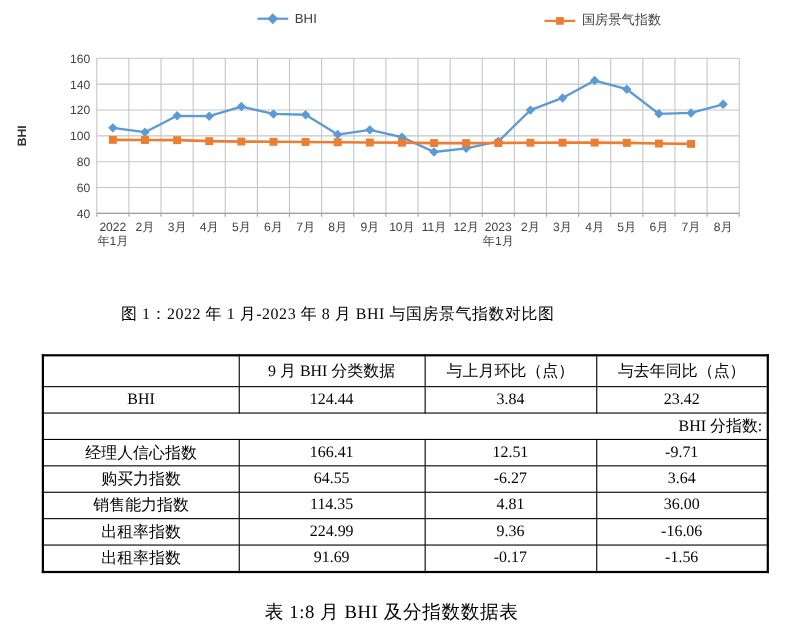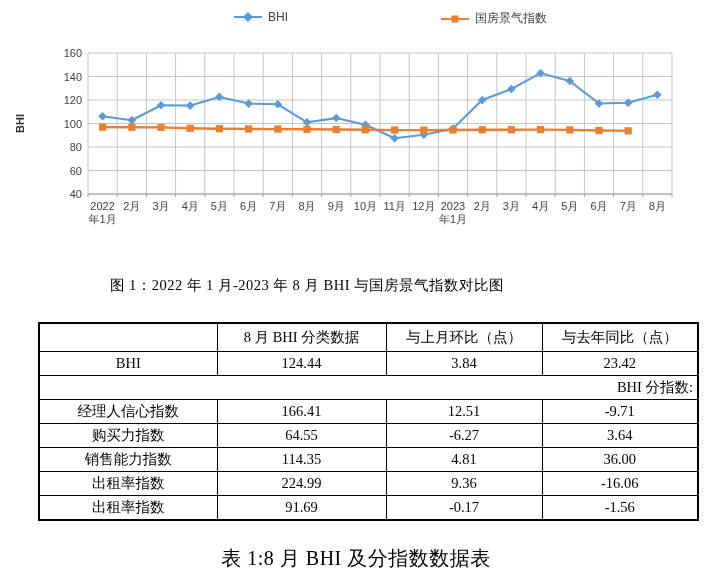--- a/index.html
+++ b/index.html
@@ -19,21 +19,21 @@
   .legend-marker.square{transform:translate(-50%,-50%);}
   
   #chart-svg{position:absolute;top:38px;left:0;}
   
   .fig-caption{
     position:absolute;top:276px;left:0;width:614px;text-align:center;
     font-size:14.5px;letter-spacing:0.5px;
   }
   .tbl-caption{
     position:absolute;top:545px;left:0;width:712px;text-align:center;
-    font-size:20px;letter-spacing:0.5px;
+    font-size:17px;letter-spacing:0.5px;
   }
   
   #data-table{
     position:absolute;top:322px;left:38px;width:659px;
     border-collapse:collapse;table-layout:fixed;
     font-size:14.5px;text-align:center;border:2px solid #000;
   }
   #data-table col.c0{width:178px;}
   #data-table col.c1{width:169px;}
   #data-table col.c2{width:156px;}
@@ -48,21 +48,21 @@
 </head>
 <body>
 
 <div id="legend">
     <div class="legend-item" style="left: 234px;">
       <span class="legend-line" style="background: rgb(91, 155, 213);">
         <span class="legend-marker diamond" style="background: rgb(91, 155, 213);"></span>
       </span>
       <span>BHI</span>
     </div>
-    <div class="legend-item" style="left: 441px;">
+    <div class="legend-item" style="left: 495px;">
       <span class="legend-line" style="background: rgb(237, 125, 49);">
         <span class="legend-marker square" style="background: rgb(237, 125, 49);"></span>
       </span>
       <span>国房景气指数</span>
     </div>
   </div>
 
 <svg id="chart-svg" width="728" height="205" viewBox="0 0 728 205">
     <g stroke="#C5C5C5" stroke-width="1">
       <line x1="88" y1="15" x2="88" y2="156"></line>
@@ -202,21 +202,21 @@
 <table id="data-table">
   <colgroup>
     <col class="c0">
       <col class="c1">
       <col class="c2">
       <col class="c3">
   </colgroup>
   <thead>
       <tr>
         <th></th>
-        <th>8 月 BHI 分类数据</th>
+        <th>9 月 BHI 分类数据</th>
         <th>与上月环比（点）</th>
         <th>与去年同比（点）</th>
       </tr>
     </thead>
   <tbody>
       <tr>
         <td>BHI</td>
         <td>124.44</td>
         <td>3.84</td>
         <td>23.42</td>

